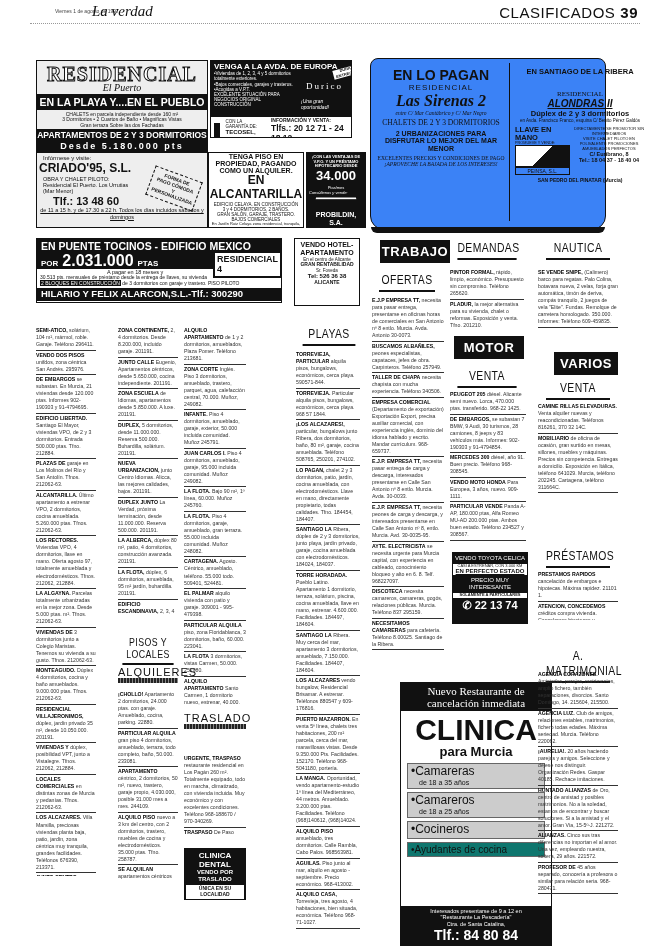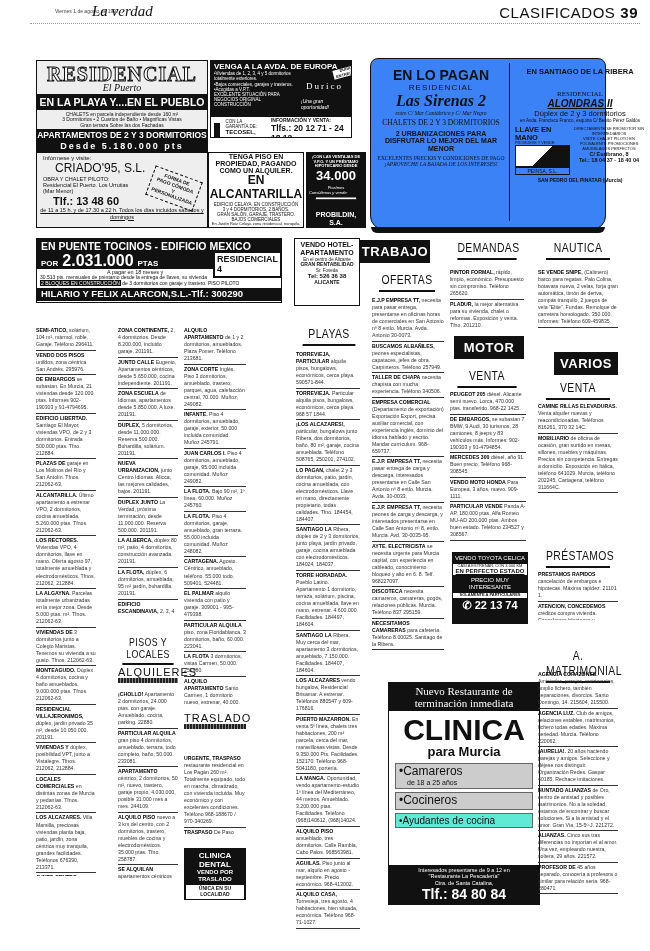--- a/index.html
+++ b/index.html
@@ -32,21 +32,21 @@
 <div class="abs ad" style="left:36px;top:60px;width:172px;height:168px;background:#eee">
   <div class="center" style="font-family:'Liberation Serif',serif;font-weight:bold;font-size:20px;letter-spacing:1px;color:#fff;-webkit-text-stroke:1px #111;margin-top:2px">RESIDENCIAL</div>
   <div class="center" style="font-family:'Liberation Serif',serif;font-style:italic;font-size:10px;margin-top:-4px">El Puerto</div>
   <div class="blk center" style="font-weight:bold;font-size:10.5px;padding:2px 2px">EN LA PLAYA Y....EN EL PUEBLO</div>
   <div class="center" style="font-size:5px;margin-top:2px">CHALETS en parcela independiente desde 160 m²</div>
   <div class="center" style="font-size:5px">3 Dormitorios • 2 Cuartos de Baño • Magnifícas Vistas</div>
   <div class="center" style="font-size:5px">Gran terraza Sobre las dos Fachadas</div>
   <div class="blk center" style="font-weight:bold;font-size:8.5px;padding:2px 0 0">APARTAMENTOS DE 2 Y 3 DORMITORIOS</div>
   <div class="blk center" style="font-weight:bold;font-size:9px;letter-spacing:2px;padding-bottom:2px">Desde 5.180.000 pts</div>
   <div style="font-size:6px;margin:2px 0 0 6px">Infórmese y visite:</div>
-  <div style="font-weight:normal;font-size:12px;margin-left:18px">CRIADO'95, S.L.</div>
+  <div style="font-weight:bold;font-size:12px;margin-left:2px">CRIADO'95, S.L.</div>
   <div style="font-size:5.5px;margin-left:6px;width:95px">OBRA Y CHALET PILOTO: Residencial El Puerto. Los Urrutias (Mar Menor)</div>
   <div style="font-weight:bold;font-size:11px;margin-left:16px">Tlf.: 13 48 60</div>
   <div class="center" style="font-size:5.5px;text-decoration:underline">de 11 a 15 h. y de 17.30 a 22 h. Todos los días incluidos sábados y domingos</div>
   <div class="abs center" style="right:8px;top:112px;width:50px;font-size:5px;font-weight:bold;transform:rotate(20deg);border:1px dashed #111;padding:3px">FORMA DE PAGO CÓMODA Y PERSONALIZADA</div>
 </div>
 
 <div class="abs ad" style="left:210px;top:60px;width:142px;height:78px">
   <div class="blk" style="height:56px;padding:1px 3px">
     <div style="font-weight:bold;font-size:8px">VENGA A LA AVDA. DE EUROPA</div>
     <div style="font-size:4.5px;width:85px">•Viviendas de 1, 2, 3, 4 y 5 dormitorios totalmente exteriores.</div>
@@ -99,21 +99,21 @@
     <div style="font-family:'Liberation Serif',serif;font-style:italic;font-size:5.5px">entre C/ Mar Cantábrico y C/ Mar Negro</div>
     <div style="font-family:'Liberation Serif',serif;font-size:7.5px;margin-top:2px">CHALETS DE 2 Y 3 DORMITORIOS</div>
     <div style="font-weight:bold;font-size:7px;margin-top:3px;line-height:1.05">2 URBANIZACIONES PARA DISFRUTAR LO MEJOR DEL MAR MENOR</div>
     <div style="font-family:'Liberation Serif',serif;font-size:5.5px;margin-top:3px">EXCELENTES PRECIOS Y CONDICIONES DE PAGO</div>
     <div style="font-family:'Liberation Serif',serif;font-style:italic;font-size:5.5px">¡APROVECHE LA BAJADA DE LOS INTERESES!</div>
   </div>
   <div class="abs center" style="left:144px;top:8px;width:130px">
     <div style="font-weight:bold;font-size:7.5px">EN SANTIAGO DE LA RIBERA</div>
     <div style="font-family:'Liberation Serif',serif;font-size:7px;margin-top:14px">RESIDENCIAL</div>
     <div style="font-weight:bold;font-size:10px;font-style:italic;text-decoration:underline">ALONDRAS II</div>
-    <div style="font-weight:normal;font-size:7.5px">Dúplex de 2 y 3 dormitorios</div>
+    <div style="font-weight:bold;font-size:7.5px">Dúplex de 2 y 3 dormitorios</div>
     <div style="font-size:4.5px">en Avda. Francisco Franco, esquina C/ Benito Pérez Galdós</div>
     <div style="display:flex;margin-top:3px;text-align:left">
       <div style="width:55px">
         <div style="font-weight:bold;font-size:7.5px;line-height:1">LLAVE EN MANO</div>
         <div style="font-size:3.8px">PROMUEVE Y VENDE:</div>
         <div style="height:22px;background:linear-gradient(135deg,#fff 50%,#111 50%);border:1px solid #111"></div>
         <div style="font-size:5px;border:1px solid #111;text-align:center">PEINSA, S.L.</div>
       </div>
       <div style="flex:1;font-size:4px;padding-left:3px;text-align:center">
         <div>DIRECTAMENTE SE PROMOTOR SIN INTERMEDIARIOS</div>
@@ -143,21 +143,21 @@
 <div class="abs ad center" style="left:294px;top:238px;width:66px;height:68px;padding-top:2px">
   <div style="font-weight:bold;font-size:7px">VENDO HOTEL-</div>
   <div style="font-weight:bold;font-size:7px">APARTAMENTO</div>
   <div style="font-size:4.5px">En el centro de Alicante</div>
   <div style="font-weight:bold;font-size:5px">GRAN RENTABILIDAD</div>
   <div style="font-size:4.5px">Sr. Foveda</div>
   <div style="font-weight:bold;font-size:6px">Tel: 526 36 38</div>
   <div style="font-weight:bold;font-size:5px">ALICANTE</div>
 </div>
 
-<div class="abs secbar" style="left:360px;top:240px;width:70px">TRABAJO</div>
+<div class="abs secbar" style="left:380px;top:240px;width:70px">TRABAJO</div>
 <div class="abs" style="left:372px;top:272px;width:70px">
     <div class="sechead">OFERTAS</div>
   </div>
 <div class="abs" style="left:450px;top:240px;width:74px">
     <div class="sechead">DEMANDAS</div>
   </div>
 <div class="abs" style="left:538px;top:240px;width:80px">
     <div class="sechead">NAUTICA</div>
   </div>
 <div class="abs" style="left:296px;top:326px;width:66px">
@@ -288,33 +288,37 @@
 
 <div class="abs ad blk" style="left:452px;top:552px;width:76px;height:72px;font-size:5px">
   <div class="center" style="font-size:6px;padding:2px 0">VENDO TOYOTA CELICA</div>
   <div class="center" style="background:#fff;color:#111;font-size:4px">CASI A ESTRENAR, CON 3.000 KM</div>
   <div class="center" style="background:#fff;color:#111;font-size:6px;font-weight:bold;text-decoration:underline">EN PERFECTO ESTADO</div>
   <div class="center" style="font-size:6px;padding:2px 0">PRECIO MUY INTERESANTE</div>
   <div class="center" style="background:#fff;color:#111;font-size:4px;font-weight:bold">SOLAMENTE A PARTICULARES</div>
   <div class="center" style="font-weight:bold;font-size:11px;padding-top:1px"><span>✆ </span><span>22 13 74</span></div>
 </div>
 
-<div class="abs ad" style="left:388px;top:682px;width:152px;height:223px">
+<div class="abs ad" style="left:400px;top:682px;width:152px;height:264px">
   <div class="blk center" style="font-family:'Liberation Serif',serif;font-size:11px;padding:2px 0;line-height:1.1">
     <div>Nuevo Restaurante de</div>
-    <div>terminación inmediata</div>
+    <div>cancelación inmediata</div>
   </div>
   <div class="center" style="font-weight:bold;font-size:30px;line-height:1;margin-top:4px">CLINICA</div>
   <div class="center" style="font-weight:bold;font-size:13px">para Murcia</div>
+  <div style="margin:3px 6px;background:#ccc;border:1px solid #666;padding:1px 3px">
+      <div style="font-size:12px">•Camareras</div>
+      <div style="font-size:7px;padding-left:8px">de 18 a 35 años</div>
+    </div>
   <div style="margin:3px 6px;background:#ccc;border:1px solid #666;padding:1px 3px">
       <div style="font-size:12px">•Camareros</div>
       <div style="font-size:7px;padding-left:8px">de 18 a 25 años</div>
     </div>
   <div style="margin:3px 6px;background:#ccc;border:1px solid #666;padding:1px 3px;font-size:12px">•Cocineros</div>
-  <div style="margin:3px 6px;background:#5eead4;border:1px solid #666;padding:1px 3px;font-size:10px">•Ayudantes de cocina</div>
+  <div style="margin:3px 6px;background:#0f766e;border:1px solid #666;padding:1px 3px;font-size:10px">•Ayudantes de cocina</div>
   <div class="blk center" style="position:absolute;left:0;right:0;bottom:0;padding:2px 0;font-size:5.5px">
     <div>Interesados presentarse de 9 a 12 en</div>
     <div>"Restaurante La Pescadería"</div>
     <div>Ctra. de Santa Catalina,</div>
     <div style="font-weight:bold;font-size:14px">Tlf.: 84 80 84</div>
   </div>
 </div>
 
 <div class="abs col" style="left:538px;top:268px;width:80px;height:60px" id="nautica">
     <p><b>SE VENDE SNIPE,</b><span> (Calimero) barco para regatas. Palo Colina, botavara nueva, 2 velas, forja gran automática, timón de deriva, compás tranquilo, 2 juegos de vela "Elite". Fundas. Remolque de carretera homologado. 350.000. Informes: Teléfono 609-459835.</span></p>

